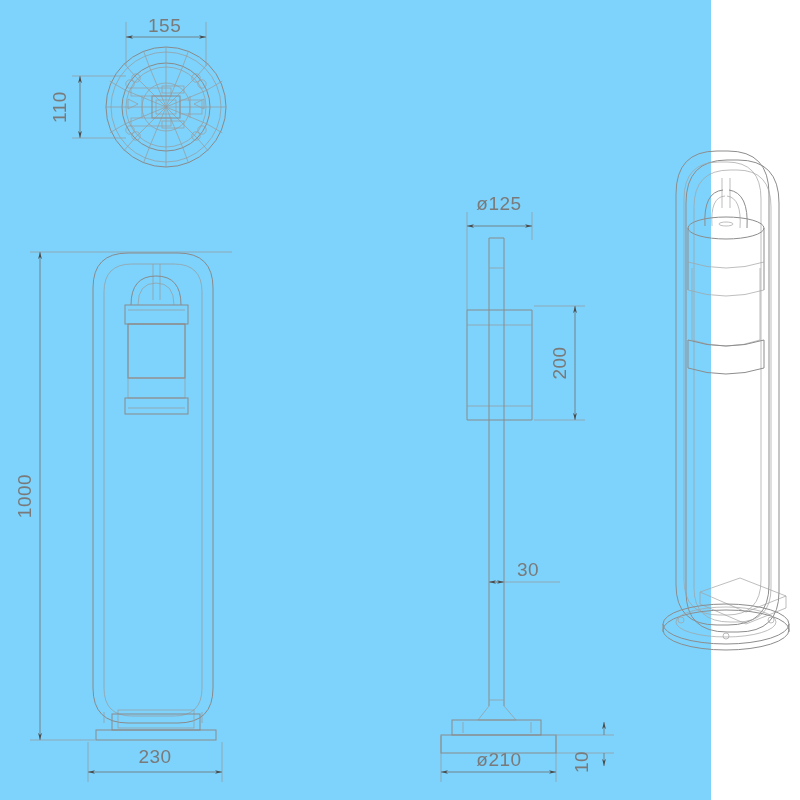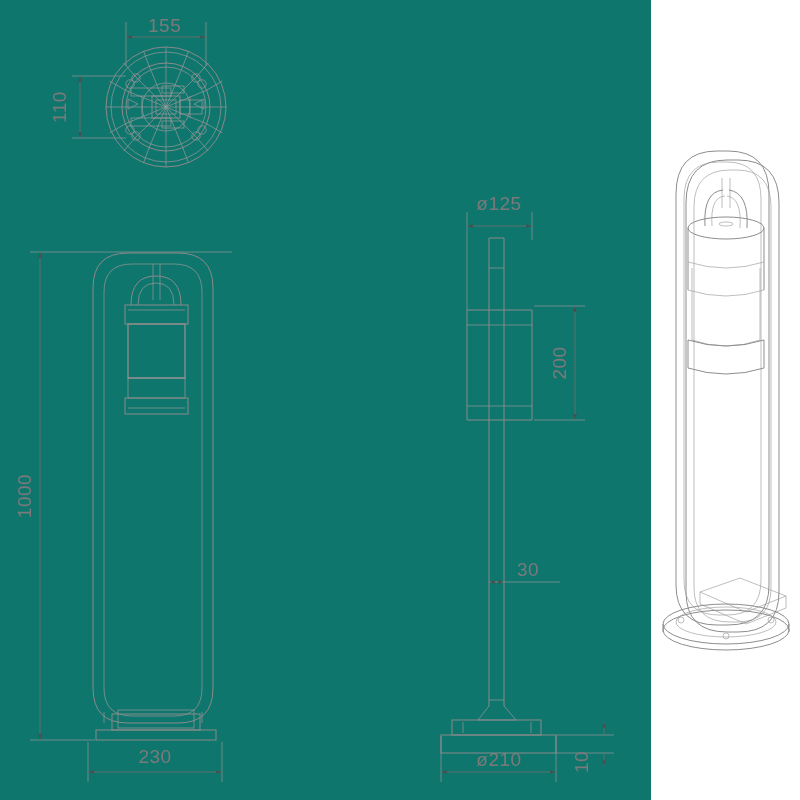--- a/index.html
+++ b/index.html
@@ -1,18 +1,18 @@
 <!DOCTYPE html>
 <html><head>
 <meta charset="utf-8">
 <style>
   html,body{margin:0;padding:0;background:#ffffff;}
   body{width:800px;height:800px;overflow:hidden;
        font-family:"Liberation Sans","DejaVu Sans",sans-serif;}
-  #sheet{position:relative;width:651px;height:800px;background:#0f766e;}
+  #sheet{position:relative;width:711px;height:800px;background:#7dd3fc;}
   svg{display:block;}
   .ln{fill:none;stroke:#8a8a8a;stroke-width:1;}
   .thin{fill:none;stroke:#9a9a9a;stroke-width:0.7;}
   .ext{fill:none;stroke:#9a9a9a;stroke-width:0.7;}
   .dim{fill:none;stroke:#6f6f6f;stroke-width:0.8;}
   .iso{fill:none;stroke:#8d8d8d;stroke-width:1;}
   .isoThin{fill:none;stroke:#a2a2a2;stroke-width:0.7;}
   .arrow{fill:#4a4a4a;}
   text.dimtxt{fill:#7a7a7a;font-family:"Liberation Sans","DejaVu Sans",sans-serif;
        font-size:19px;letter-spacing:0.5px;}

